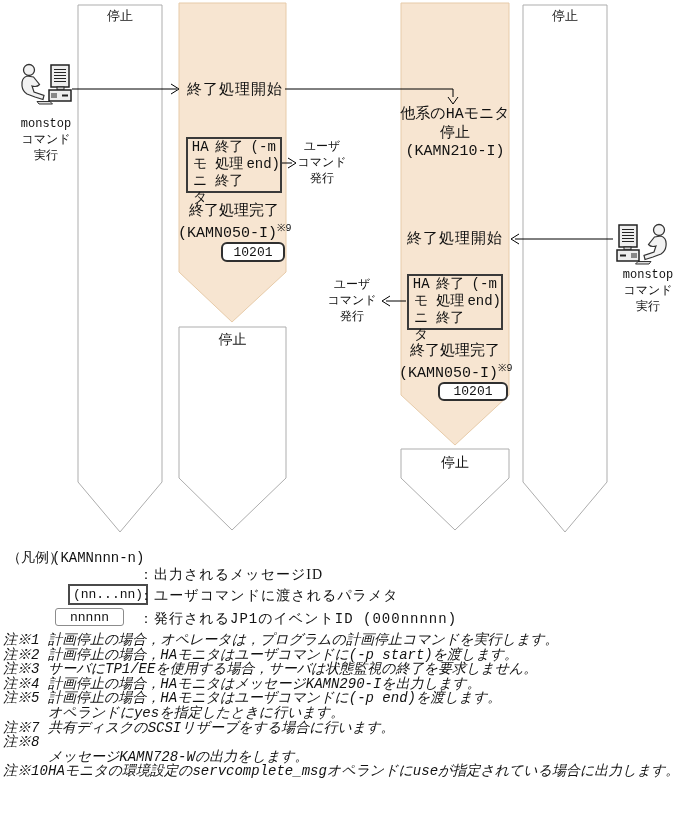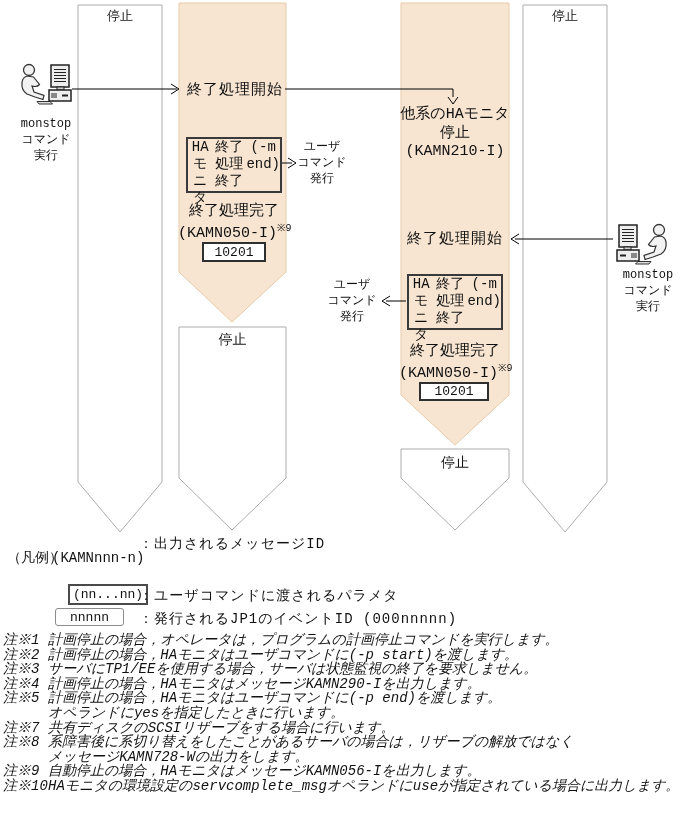--- a/index.html
+++ b/index.html
@@ -14,23 +14,24 @@
   .fs14{font-size:14px;line-height:17px;}
   .fs13{font-size:13px;line-height:16px;}
   .fs12{font-size:12px;line-height:16px;}
   .stack3 div{white-space:nowrap;}
   .procbox{
     position:absolute;border:2px solid #3a3a3a;background:transparent;
     display:flex;flex-direction:row;justify-content:center;
     font-size:14px;line-height:17px;text-align:center;
   }
   .pill{
-    position:absolute;border:2px solid #2f2f2f;border-radius:0;background:#fff;
+    position:absolute;border:2px solid #2f2f2f;border-radius:6px;background:#fff;
     display:flex;align-items:center;justify-content:center;
     font-size:13px;
+    margin-left:19px;
   }
   .legend-box{
     position:absolute;border:2px solid #4a4a4a;background:#fff;
     display:flex;align-items:center;justify-content:center;font-size:13px;
   }
   .legend-pill{
     position:absolute;border:1.5px solid #8c8c8c;border-radius:3px;background:#fff;
     display:flex;align-items:center;justify-content:center;font-size:13px;
   }
   .legend-desc{font-size:14px;letter-spacing:1px;}
@@ -158,21 +159,21 @@
 <div class="abs ctr fs14" style="left:401px;top:455px;width:108px;">停止</div>
 
 <div class="abs ctr fs12 stack3" style="left:618px;top:267px;width:60px;">
   <div>monstop</div>
   <div>コマンド</div>
   <div>実行</div>
 </div>
 
 <div class="abs fs14" style="left:7px;top:550px;">（凡例）</div>
 <div class="abs fs14" style="left:52px;top:550px;">(KAMNnnn-n)</div>
-<div class="abs legend-desc" style="left:139px;top:535px;white-space:nowrap;">：出力されるメッセージID</div>
+<div class="abs legend-desc" style="left:139px;top:566px;white-space:nowrap;font-family:Liberation Serif, serif;">：出力されるメッセージID</div>
 
 <div class="legend-box" style="left:68px;top:584px;width:76px;height:17px;">(nn...nn)</div>
 <div class="abs legend-desc" style="left:139px;top:587px;white-space:nowrap;">：ユーザコマンドに渡されるパラメタ</div>
 
 <div class="legend-pill" style="left:55px;top:608px;width:67px;height:16px;">nnnnn</div>
 <div class="abs legend-desc" style="left:139px;top:610px;white-space:nowrap;">：発行されるJP1のイベントID (000nnnnn)</div>
 
 <div class="notes">
   <div class="note-row">
     <span class="note-label">注※1</span>
@@ -205,30 +206,25 @@
     <span class="note-text">オペランドにyesを指定したときに行います。</span>
   </div>
 
   <div class="note-row">
     <span class="note-label">注※7</span>
     <span class="note-text">共有ディスクのSCSIリザーブをする場合に行います。</span>
   </div>
 
   <div class="note-row">
     <span class="note-label">注※8</span>
-    <span class="note-text">系障害後に系切り替えをしたことがあるサーバの場合は，リザーブの解放ではなく</span>
   </div>
 
   <div class="note-row">
     <span class="note-label"></span>
     <span class="note-text">メッセージKAMN728-Wの出力をします。</span>
   </div>
 
-  <div class="note-row">
-    <span class="note-label">注※9</span>
-    <span class="note-text">自動停止の場合，HAモニタはメッセージKAMN056-Iを出力します。</span>
-  </div>
 
   <div class="note-row">
     <span class="note-label">注※10</span>
     <span class="note-text">HAモニタの環境設定のservcomplete_msgオペランドにuseが指定されている場合に出力します。</span>
   </div>
 </div>
 
 </body></html>

